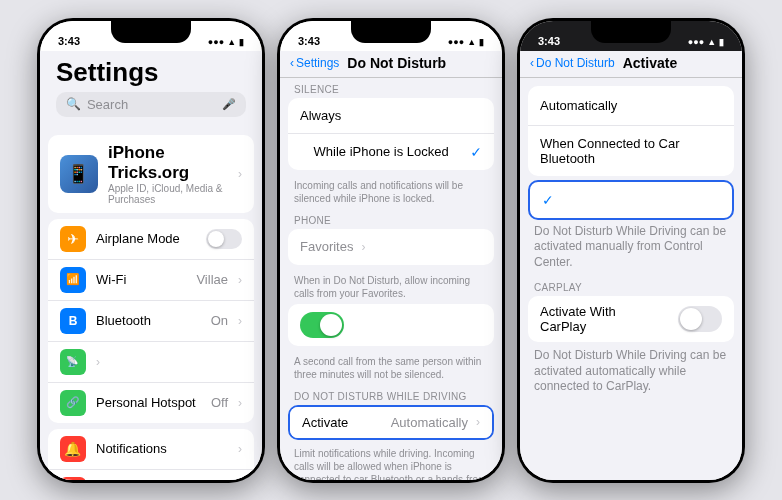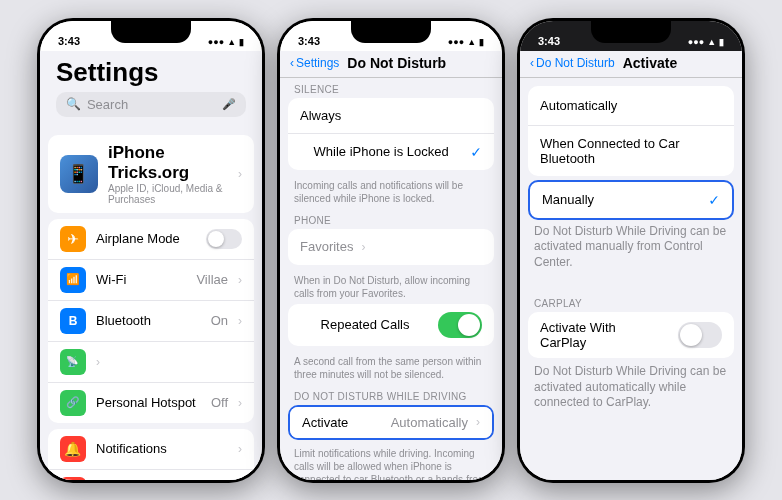--- a/index.html
+++ b/index.html
@@ -244,21 +244,21 @@
       padding: 10px 12px;
       display: flex;
       align-items: center;
     }
     .p3-sub-text {
       font-size: 12px;
       color: #8e8e93;
       padding: 2px 14px 6px;
       line-height: 1.3;
     }
-    .carplay-section { margin-top: 16px; }
+    .carplay-section { margin-top: 0; }
     .carplay-row {
       display: flex;
       align-items: center;
       padding: 8px 12px;
       gap: 14px;
     }
     .big-toggle-off {
       width: 44px; height: 26px;
       border-radius: 13px;
       display: flex; align-items: center;
@@ -381,21 +381,20 @@
         <div class="dnd-section-label">PHONE</div>
         <div class="dnd-group">
           <div class="dnd-row">
             <span class="dnd-row-value">Favorites</span>
             <span class="chevron">›</span>
           </div>
         </div>
         <div class="dnd-sub-text">When in Do Not Disturb, allow incoming calls from your Favorites.</div>
         <div class="dnd-group">
           <div class="dnd-row">
-            <span class="dnd-row-label">Repeated Calls</span>
             <div class="big-toggle">
                 <div class="big-toggle-thumb"></div>
               </div>
           </div>
         </div>
         <div class="dnd-sub-text">A second call from the same person within three minutes will not be silenced.</div>
         <div class="dnd-section-label">DO NOT DISTURB WHILE DRIVING</div>
         <div class="activate-box">
           <div class="activate-row">
             <span class="activate-label">Activate</span>
@@ -428,21 +427,20 @@
         <div style="margin-top: 8px;">
           <div class="p3-group">
             <div class="p3-row">
               <span class="p3-row-label">Automatically</span>
             </div>
             <div class="p3-row">
               <span class="p3-row-label">When Connected to Car Bluetooth</span>
             </div>
           </div>
           <div class="manually-row">
-            <span class="p3-row-label">Manually</span>
             <span class="p3-check">✓</span>
           </div>
           <div class="p3-sub-text">Do Not Disturb While Driving can be activated manually from Control Center.</div>
           <div class="dnd-section-label carplay-section">CARPLAY</div>
           <div class="p3-group">
             <div class="carplay-row">
               <span class="p3-row-label">Activate With CarPlay</span>
               <div class="big-toggle-off">
                   <div class="big-toggle-thumb"></div>
                 </div>

